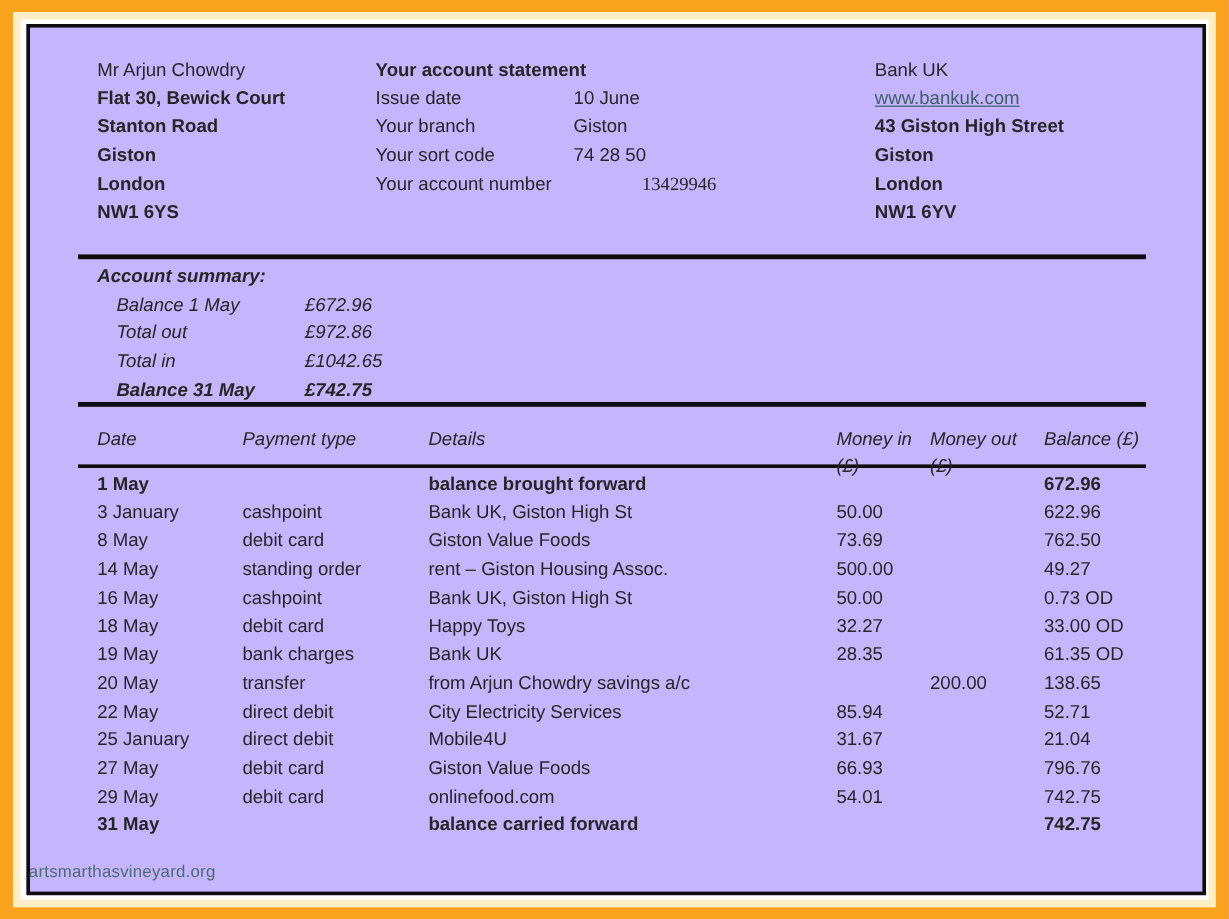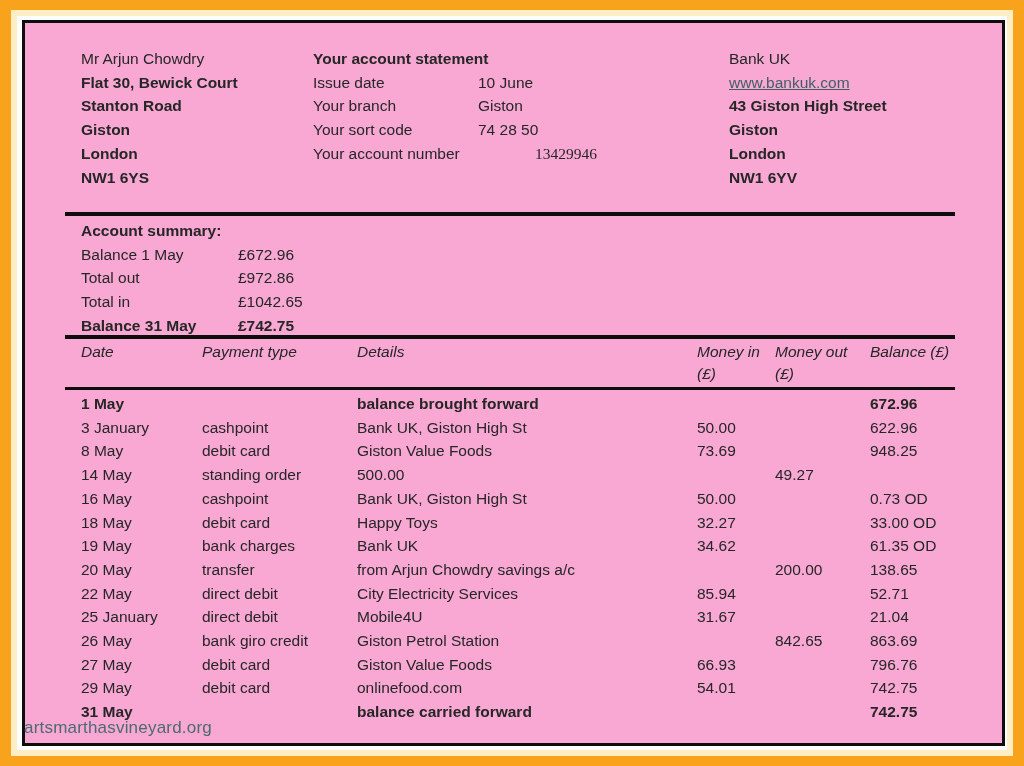--- a/index.html
+++ b/index.html
@@ -8,21 +8,21 @@
     background:#f9a21c;
     font-family:"Liberation Sans","DejaVu Sans",sans-serif;
     color:#262626;
   }
   .mat{
     position:absolute;left:11px;top:10px;right:11px;bottom:10px;
     background:#ffffff;border:6px solid #fdeec6;box-sizing:border-box;
   }
   .doc{
     position:absolute;left:22px;top:20px;width:983px;height:726px;
-    box-sizing:border-box;border:3px solid #0d0d0d;background:#f9a8d4;
+    box-sizing:border-box;border:3px solid #0d0d0d;background:#c4b5fd;
     font-size:15.5px;line-height:23.7px;
   }
   .abs{position:absolute;}
   .bold{font-weight:700;}
   .italic{font-style:italic;}
 
   
   .customer{top:24px;left:56px;}
   .statement{top:24px;left:288px;width:330px;}
   .bank{top:24px;left:704px;}
@@ -33,35 +33,35 @@
     color:#3f5f66;text-decoration:underline;cursor:pointer;
   }
 
   
   .rule{position:absolute;left:40px;width:890px;background:#0d0d0d;}
   .r1{top:189px;height:4px;}
   .r2{top:312px;height:4px;}
   .r3{top:364px;height:3px;}
 
   
-  .summary{top:196px;left:56px;}
-  .sumrow{display:grid;grid-template-columns:157px auto;}
+  .summary{top:196px;left:56px;font-style:italic;}
+  .sumrow{display:grid;grid-template-columns:157px auto;margin-left:16px;}
   .sumrow.bold > div{font-weight:700;}
 
   
   .tx-header{top:318px;left:56px;right:30px;line-height:22px;}
-  .tx-grid{display:grid;grid-template-columns:121px 155px 340px 78px 95px auto;}
+  .tx-grid{display:grid;grid-template-columns:121px 155px 340px 78px 95px auto;margin-top:15px;}
   .tx-rows{top:369px;left:56px;right:30px;}
   .tx-row{display:grid;grid-template-columns:121px 155px 340px 78px 95px auto;}
   .tx-row.bold .cell-details, .tx-row.bold .cell-balance{font-weight:700;}
 
   
   .watermark{
     position:absolute;left:24px;top:718px;z-index:5;
-    font-size:17px;color:#4d6a72;letter-spacing:0.2px;
+    font-size:14px;color:#4d6a72;letter-spacing:0.2px;
   }
 </style>
 </head>
 <body>
 
 <div class="mat"></div>
 
 <div class="doc">
 
   <div class="abs customer">
@@ -156,25 +156,26 @@
         <div class="cell-out">50.00</div>
         <div class="cell-in"></div>
         <div class="cell-balance">622.96</div>
       </div>
       <div class="tx-row">
         <div class="cell-date">8 May</div>
         <div class="cell-type">debit card</div>
         <div class="cell-details">Giston Value Foods</div>
         <div class="cell-out">73.69</div>
         <div class="cell-in"></div>
-        <div class="cell-balance">948.25</div>
+        <div class="cell-balance">762.50</div>
       </div>
       <div class="tx-row">
         <div class="cell-date">14 May</div>
         <div class="cell-type">standing order</div>
+        <div class="cell-details">rent – Giston Housing Assoc.</div>
         <div class="cell-out">500.00</div>
         <div class="cell-in"></div>
         <div class="cell-balance">49.27</div>
       </div>
       <div class="tx-row">
         <div class="cell-date">16 May</div>
         <div class="cell-type">cashpoint</div>
         <div class="cell-details">Bank UK, Giston High St</div>
         <div class="cell-out">50.00</div>
         <div class="cell-in"></div>
@@ -185,21 +186,21 @@
         <div class="cell-type">debit card</div>
         <div class="cell-details">Happy Toys</div>
         <div class="cell-out">32.27</div>
         <div class="cell-in"></div>
         <div class="cell-balance">33.00 OD</div>
       </div>
       <div class="tx-row">
         <div class="cell-date">19 May</div>
         <div class="cell-type">bank charges</div>
         <div class="cell-details">Bank UK</div>
-        <div class="cell-out">34.62</div>
+        <div class="cell-out">28.35</div>
         <div class="cell-in"></div>
         <div class="cell-balance">61.35 OD</div>
       </div>
       <div class="tx-row">
         <div class="cell-date">20 May</div>
         <div class="cell-type">transfer</div>
         <div class="cell-details">from Arjun Chowdry savings a/c</div>
         <div class="cell-out"></div>
         <div class="cell-in">200.00</div>
         <div class="cell-balance">138.65</div>
@@ -214,28 +215,20 @@
       </div>
       <div class="tx-row">
         <div class="cell-date">25 January</div>
         <div class="cell-type">direct debit</div>
         <div class="cell-details">Mobile4U</div>
         <div class="cell-out">31.67</div>
         <div class="cell-in"></div>
         <div class="cell-balance">21.04</div>
       </div>
       <div class="tx-row">
-        <div class="cell-date">26 May</div>
-        <div class="cell-type">bank giro credit</div>
-        <div class="cell-details">Giston Petrol Station</div>
-        <div class="cell-out"></div>
-        <div class="cell-in">842.65</div>
-        <div class="cell-balance">863.69</div>
-      </div>
-      <div class="tx-row">
         <div class="cell-date">27 May</div>
         <div class="cell-type">debit card</div>
         <div class="cell-details">Giston Value Foods</div>
         <div class="cell-out">66.93</div>
         <div class="cell-in"></div>
         <div class="cell-balance">796.76</div>
       </div>
       <div class="tx-row">
         <div class="cell-date">29 May</div>
         <div class="cell-type">debit card</div>

